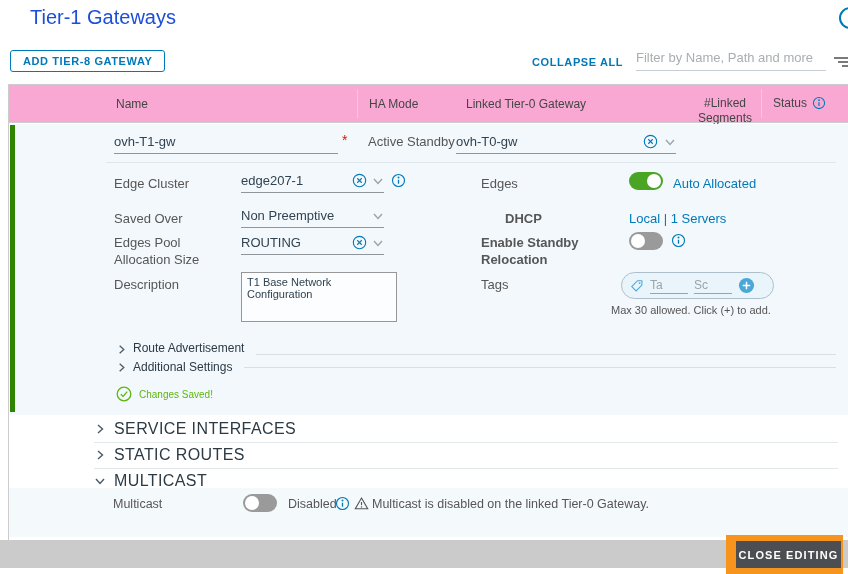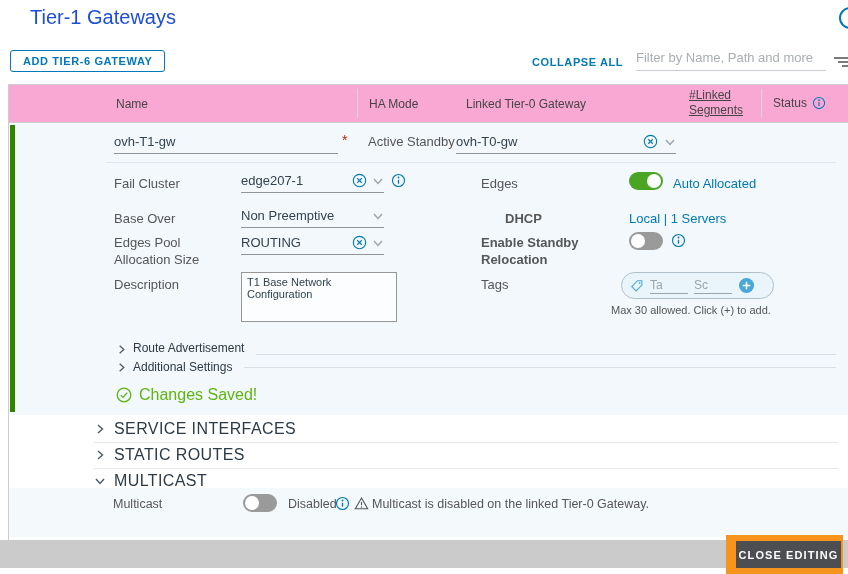--- a/index.html
+++ b/index.html
@@ -19,21 +19,21 @@
   .filter-wrap input { width:100%; border:none; border-bottom:1px solid #c7cdd2; background:transparent;
                        font-size:13px; color:#314351; padding:2px 0 5px 0; font-family:inherit; outline:none; }
   .filter-wrap input::placeholder { color:#a8aeb2; }
   .funnel { position:absolute; left:833px; top:57px; width:15px; }
   .funnel div { height:2px; background:#7a7a7a; margin:0 0 2px auto; }
 
   .table { position:absolute; left:8px; top:84px; right:0; height:456px; border-top:1px solid #ccc; border-left:1px solid #ccc; background:#fff; }
   .thead { position:relative; height:38px; background:#f9a8d4; border-bottom:1px solid #ccc; font-size:12px; color:#454545; }
   .th { position:absolute; top:12px; }
   .th-name { left:107px; } .th-ha { left:360px; } .th-linked { left:457px; }
-  .th-seg { left:680px; top:3px; width:72px; line-height:1.25;text-decoration:underline; }
+  .th-seg { left:680px; top:11px; width:72px; text-align:center; line-height:1.25; }
   .th-status { left:764px; top:11px; display:flex; align-items:center; gap:5px; }
   .col-sep { position:absolute; top:4px; bottom:4px; width:1px; background:#d7d7d7; }
   .sep1 { left:348px; } .sep2 { left:752px; }
 
   .panel { position:absolute; left:1px; top:39px; right:0; height:291px; background:#f3f8fc; }
   .green-bar { position:absolute; left:0; top:1px; bottom:3px; width:5px; background:#2f8400; }
 
   .lbl { position:absolute; font-size:13px; color:#565656; line-height:1.3; }
   .ufield { position:absolute; border-bottom:1px solid #8f9599; display:flex; align-items:center; height:24px; }
   .ufield .txt { font-size:13px; color:#314351; flex:1 1 auto; white-space:nowrap; overflow:hidden; }
@@ -59,21 +59,21 @@
   .tags-pill input { width:38px; border:none; border-bottom:1px solid #9aa4aa; background:transparent;
                      font-size:12px; color:#314351; font-family:inherit; outline:none; padding-bottom:1px; }
   .tags-pill input::placeholder { color:#9aa4aa; }
   .tags-help { position:absolute; left:601px; top:180px; font-size:11px; color:#565656; }
 
   .expander { position:absolute; left:106px; right:12px; display:flex; align-items:center; cursor:pointer; }
   .expander .ex-label { font-size:12px; font-weight:500; color:#2b3a45; margin-left:6px; white-space:nowrap; }
   .expander .ex-line { flex:1 1 auto; height:1px; background:#d8e0e5; margin-left:12px; }
 
   .saved { position:absolute; left:106px; top:262px; display:flex; align-items:center; gap:7px; }
-  .saved span { font-size:16px; color:#5db60f; }
+  .saved span { font-size:10px; color:#5db60f; }
 
   .sect-row { position:absolute; left:1px; right:0; height:26px; display:flex; align-items:center; cursor:pointer; }
   .sect-row .s-label { font-size:16px; font-weight:500; color:#2b3a45; letter-spacing:.4px; margin-left:104px; position:absolute; }
   .sect-row .s-chev { position:absolute; left:84px; }
   .sect-hr { position:absolute; left:85px; right:10px; height:1px; background:#e3e8eb; }
 
   .mc-detail { position:absolute; left:9px; right:0; top:488px; height:49px; background:#f4f9fc; }
   .mc-row { position:absolute; font-size:12.5px; color:#565656; }
 
   .footer-bar { position:absolute; left:0; top:540px; width:848px; height:28px; background:#cbcbcb; }
@@ -84,21 +84,21 @@
   svg { display:block; }
 </style>
 </head>
 <body>
 
 <div class="page">
 
   <div class="page-title">Tier-1 Gateways</div>
   <div class="help-circle"></div>
 
-  <button class="add-btn">ADD TIER-6 GATEWAY</button>
+  <button class="add-btn">ADD TIER-8 GATEWAY</button>
   <div class="collapse-all">COLLAPSE ALL</div>
   <div class="filter-wrap">
     <input type="text" placeholder="Filter by Name, Path and more" style="">
   </div>
   <div class="funnel">
     <div style="width:14px"></div>
       <div style="width:10px"></div>
       <div style="width:6px"></div>
   </div>
 
@@ -141,21 +141,21 @@
             </svg>
         </span>
         <span class="icn">
           <svg width="12" height="12" viewBox="0 0 12 12">
               <polyline points="2,4 6,8.5 10,4" fill="none" stroke="#9aa4aa" stroke-width="1.4"></polyline>
             </svg>
         </span>
       </div>
       <div class="hr1"></div>
 
-      <div class="lbl" style="left:104px; top:52px;">Fail Cluster</div>
+      <div class="lbl" style="left:104px; top:52px;">Edge Cluster</div>
       <div class="ufield" style="left:231px; top:45px; width:143px;">
         <span class="txt">edge207-1</span>
         <span class="icn" style="margin-right:5px;">
           <svg width="15" height="15" viewBox="0 0 16 16">
               <circle cx="8" cy="8" r="6.6" fill="none" stroke="#0079b8" stroke-width="1.2"></circle>
               <line x1="5.6" y1="5.6" x2="10.4" y2="10.4" stroke="#0079b8" stroke-width="1.2"></line>
               <line x1="10.4" y1="5.6" x2="5.6" y2="10.4" stroke="#0079b8" stroke-width="1.2"></line>
             </svg>
         </span>
         <span class="icn">
@@ -165,21 +165,21 @@
         </span>
       </div>
       <span class="icn" style="position:absolute; left:381px; top:49px;">
         <svg width="15" height="15" viewBox="0 0 16 16">
             <circle cx="8" cy="8" r="6.4" fill="none" stroke="#0079b8" stroke-width="1.2"></circle>
             <line x1="8" y1="7.2" x2="8" y2="11.4" stroke="#0079b8" stroke-width="1.4"></line>
             <circle cx="8" cy="4.8" r="1" fill="#0079b8"></circle>
           </svg>
       </span>
 
-      <div class="lbl" style="left:104px; top:87px;">Base Over</div>
+      <div class="lbl" style="left:104px; top:87px;">Saved Over</div>
       <div class="ufield" style="left:231px; top:80px; width:143px;">
         <span class="txt">Non Preemptive</span>
         <span class="icn">
           <svg width="12" height="12" viewBox="0 0 12 12">
               <polyline points="2,4 6,8.5 10,4" fill="none" stroke="#9aa4aa" stroke-width="1.4"></polyline>
             </svg>
         </span>
       </div>
 
       <div class="lbl" style="left:104px; top:111px; width:122px;">Edges Pool Allocation Size</div>

